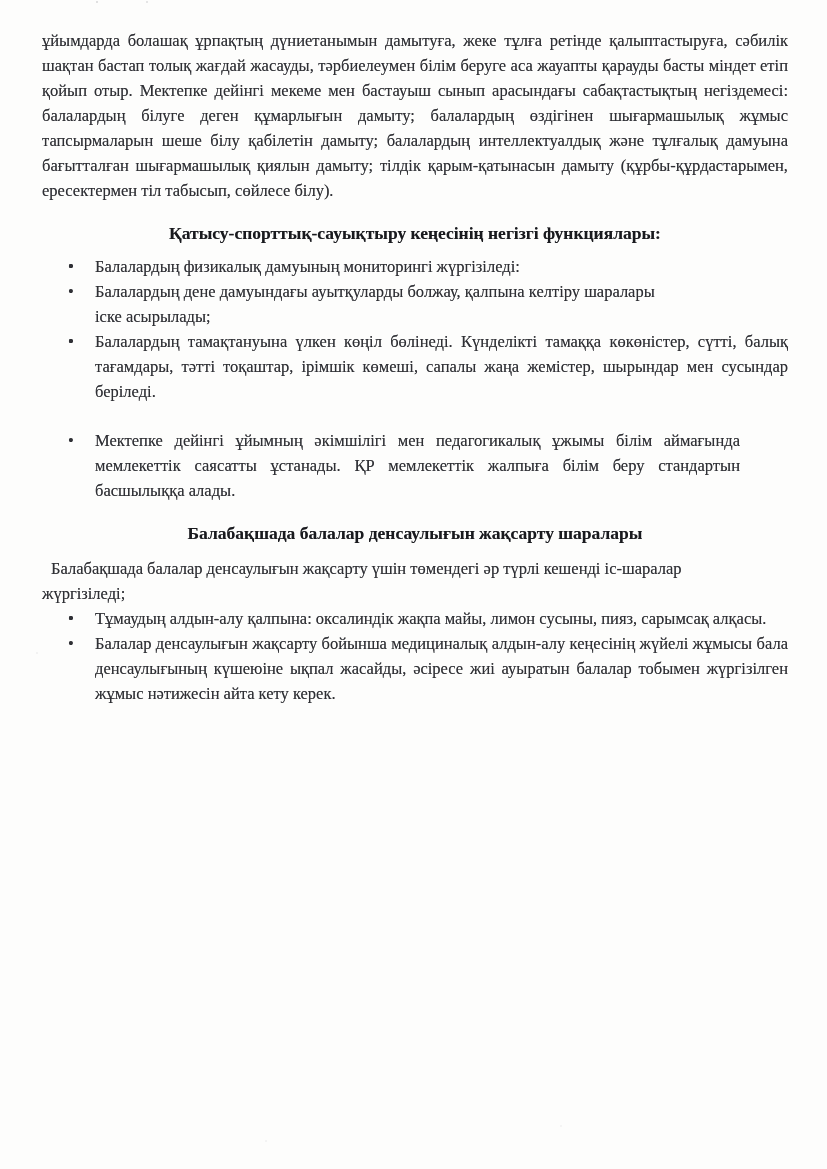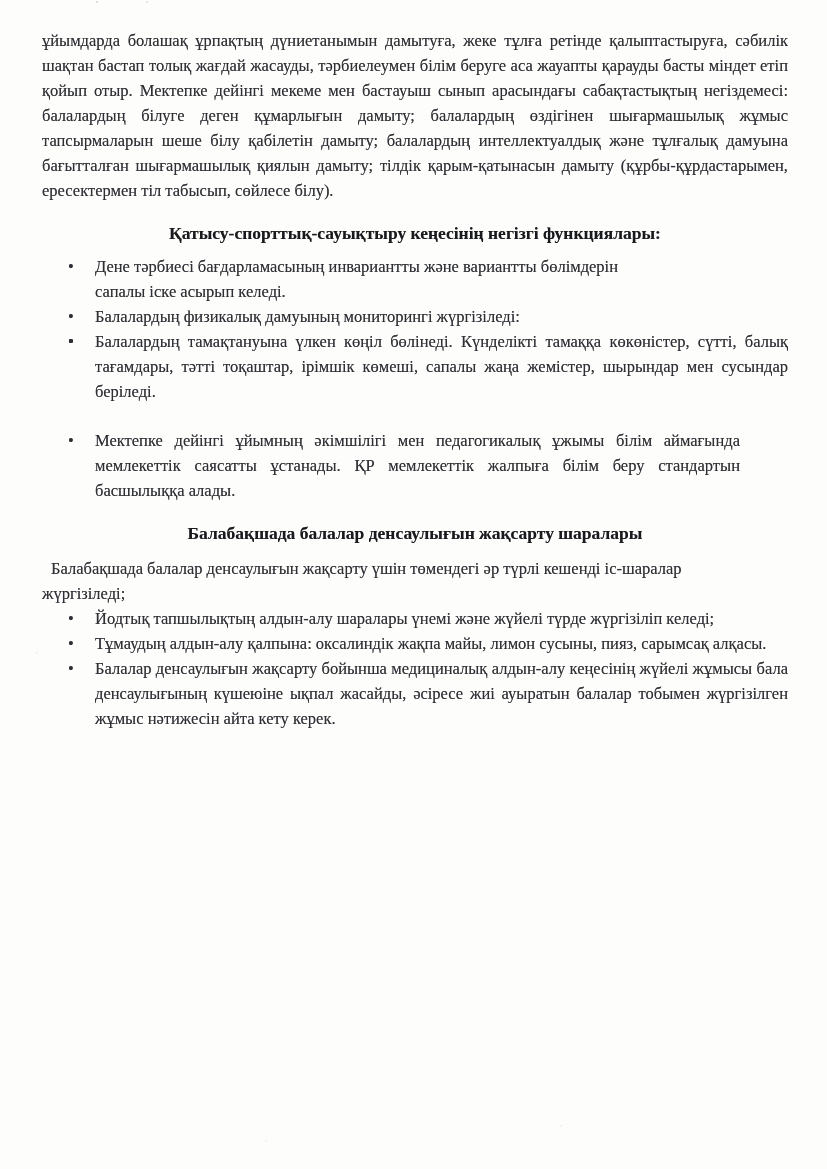--- a/index.html
+++ b/index.html
@@ -83,29 +83,29 @@
 
 <div class="page">
 
   <p class="para">ұйымдарда болашақ ұрпақтың дүниетанымын дамытуға, жеке тұлға ретінде қалыптастыруға, сәбилік шақтан бастап толық жағдай жасауды, тәрбиелеумен білім беруге аса жауапты қарауды басты міндет етіп қойып отыр. Мектепке дейінгі мекеме мен бастауыш сынып арасындағы сабақтастықтың негіздемесі: балалардың білуге деген құмарлығын дамыту; балалардың өздігінен шығармашылық жұмыс тапсырмаларын шеше білу қабілетін дамыту; балалардың интеллектуалдық және тұлғалық дамуына бағытталған шығармашылық қиялын дамыту; тілдік қарым-қатынасын дамыту (құрбы-құрдастарымен, ересектермен тіл табысып, сөйлесе білу).</p>
 
   <h2 class="heading">Қатысу-спорттық-сауықтыру кеңесінің негізгі функциялары:</h2>
 
   <ul class="blist" id="list1">
     <li>
       <span class="marker">•</span>
-      <span class="li-text">Дене тәрбиесі бағдарламасының инвариантты және вариантты бөлімдерін
-сапалы іске асырып келеді.</span>
     </li>
     <li>
       <span class="marker">•</span>
       <span class="li-text">Балалардың физикалық дамуының мониторингі жүргізіледі:</span>
     </li>
     <li>
       <span class="marker">•</span>
+      <span class="li-text">Балалардың дене дамуындағы ауытқуларды болжау, қалпына келтіру шаралары
+іске асырылады;</span>
     </li>
     <li>
       <span class="marker">•</span>
     </li>
     <li>
       <span class="marker">•</span>
       <span class="li-text">Балалардың тамақтануына үлкен көңіл бөлінеді. Күнделікті тамаққа көкөністер, сүтті, балық тағамдары, тәтті тоқаштар, ірімшік көмеші, сапалы жаңа жемістер, шырындар мен сусындар беріледі.</span>
     </li>
     <li>
       <span class="marker">•</span>
@@ -114,21 +114,20 @@
   </ul>
 
   <h2 class="heading">Балабақшада балалар денсаулығын жақсарту шаралары</h2>
 
   <p class="para s2intro">Балабақшада балалар денсаулығын жақсарту үшін төмендегі әр түрлі кешенді іс-шаралар
 жүргізіледі;</p>
 
   <ul class="blist" id="list2">
     <li>
       <span class="marker">•</span>
-      <span class="li-text">Йодтық тапшылықтың алдын-алу шаралары үнемі және жүйелі түрде жүргізіліп келеді;</span>
     </li>
     <li>
       <span class="marker">•</span>
       <span class="li-text">Тұмаудың алдын-алу қалпына: оксалиндік жақпа майы, лимон сусыны, пияз, сарымсақ алқасы.</span>
     </li>
     <li>
       <span class="marker">•</span>
       <span class="li-text">Балалар денсаулығын жақсарту бойынша медициналық алдын-алу кеңесінің жүйелі жұмысы бала денсаулығының күшеюіне ықпал жасайды, әсіресе жиі ауыратын балалар тобымен жүргізілген жұмыс нәтижесін айта кету керек.</span>
     </li>
   </ul>

